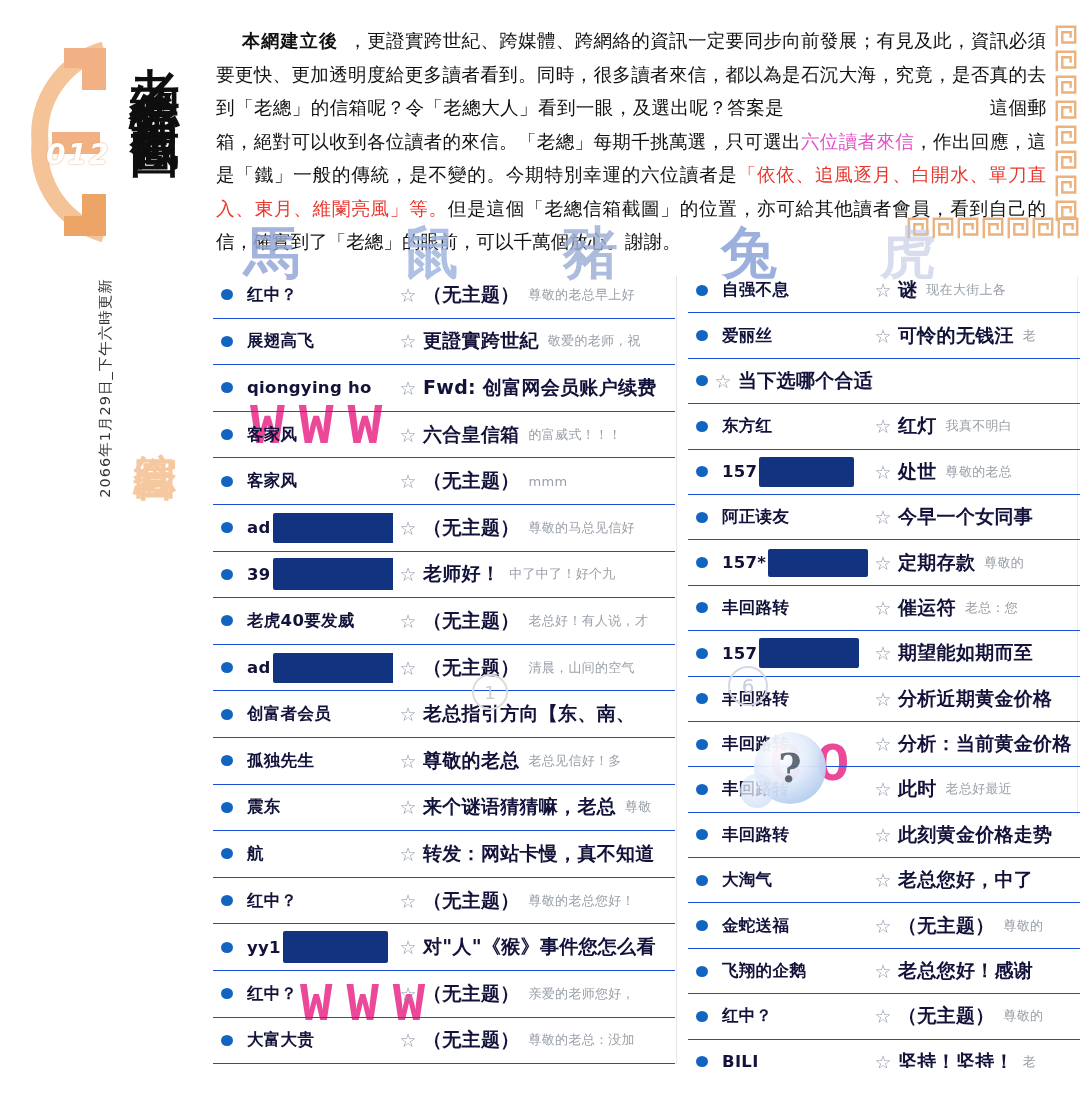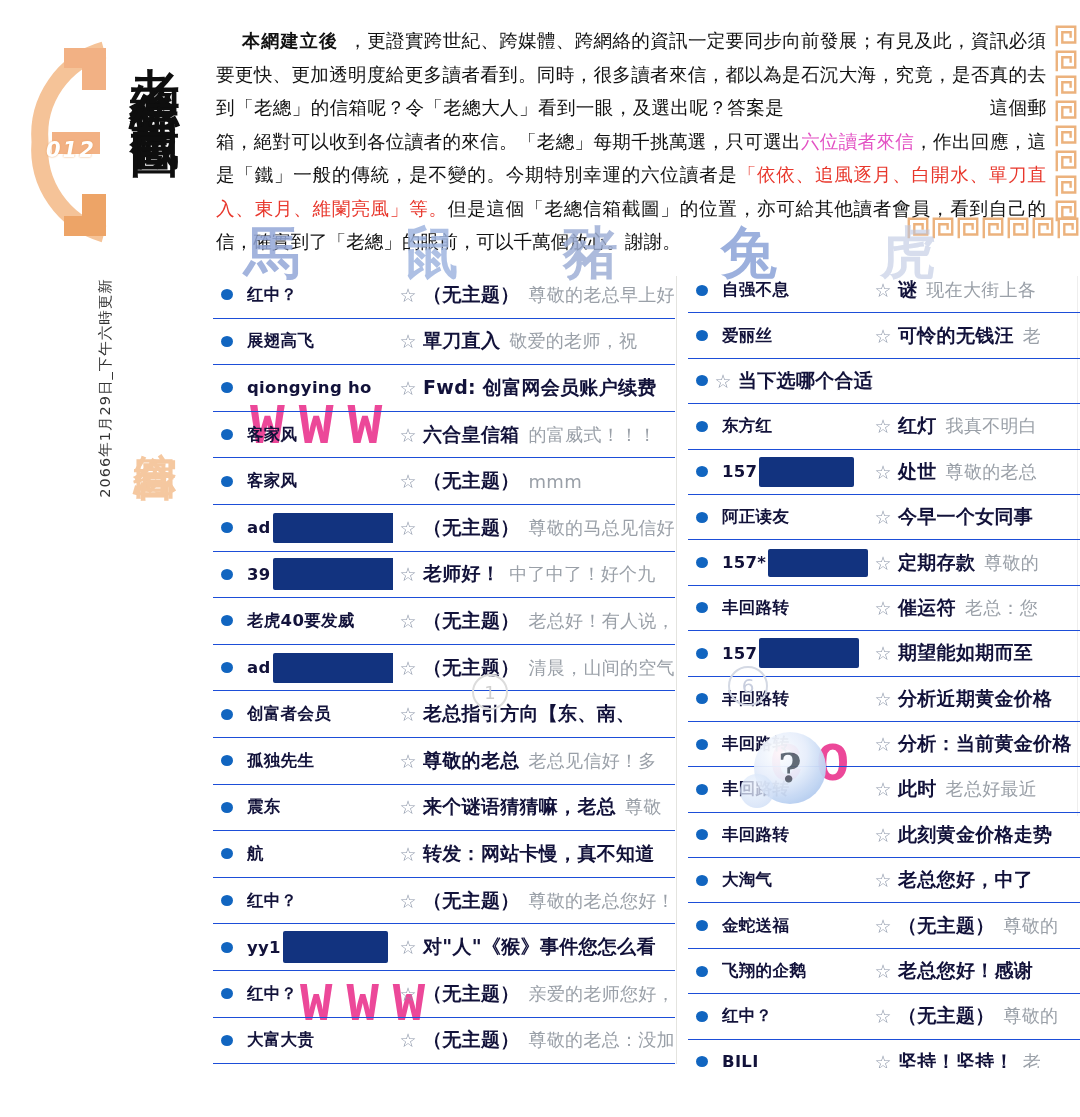--- a/index.html
+++ b/index.html
@@ -1,21 +1,21 @@
 <!DOCTYPE html>
 <html><head>
 <meta charset="utf-8">
 <style>
   html,body{margin:0;padding:0;background:#fff;}
   .page{position:relative;width:1080px;height:1117px;background:#fff;overflow:hidden;
         font-family:"DejaVu Sans",sans-serif;}
 
   
   .logo{position:absolute;left:22px;top:36px;width:100px;height:212px;}
-  .logo-badge{position:absolute;left:46px;top:138px;font-size:21px;font-weight:bold;
+  .logo-badge{position:absolute;left:46px;top:138px;font-size:28px;font-weight:bold;
         color:#fff;letter-spacing:2px;font-style:italic;text-shadow:0 0 2px #e89c5a;}
   .v-title{position:absolute;left:124px;top:28px;height:420px;
         writing-mode:vertical-rl;text-orientation:upright;
         font-family:"DejaVu Serif",serif;font-weight:700;font-size:50px;
         letter-spacing:13px;color:#0e0e0e;line-height:62px;}
   .v-subtitle{position:absolute;left:130px;top:418px;height:200px;
         writing-mode:vertical-rl;text-orientation:upright;
         font-family:"DejaVu Serif",serif;font-weight:700;font-size:43px;
         letter-spacing:4px;color:#f5c8a0;line-height:52px;}
   .date-note{position:absolute;left:-14px;top:378px;width:240px;height:20px;
@@ -63,21 +63,21 @@
   .bullet{flex:0 0 auto;width:12px;height:11px;border-radius:50%;background:#1165c0;
         margin-left:8px;}
   .sender-wrap{flex:0 0 auto;width:146px;margin-left:14px;overflow:hidden;
         display:flex;align-items:center;}
   .sender{font-weight:bold;font-size:16.5px;color:#12123a;letter-spacing:.3px;}
   .redact{display:inline-block;background:#12337f;border-radius:2px;margin-left:2px;
         flex:0 0 auto;}
   .star{flex:0 0 auto;width:30px;text-align:center;font-size:19px;color:#8b95a8;
         cursor:pointer;}
   .subject{font-weight:bold;font-size:19px;color:#12123a;letter-spacing:.3px;}
-  .preview{font-size:18px;color:#9aa0a8;margin-left:9px;letter-spacing:.3px;}
+  .preview{font-size:13px;color:#9aa0a8;margin-left:9px;letter-spacing:.3px;}
 
   
   .circle-num{position:absolute;border-radius:50%;display:flex;align-items:center;
         justify-content:center;pointer-events:none;}
   .c1{left:472px;top:674px;width:32px;height:32px;border:2px solid #dcdcdc;
         color:#cfcfcf;font-size:18px;}
   .c2{left:728px;top:666px;width:36px;height:36px;border:2px solid #d4d9e4;
         color:#c8cede;font-size:20px;}
   .qball{position:absolute;left:754px;top:732px;width:72px;height:72px;border-radius:50%;
         background:radial-gradient(circle at 35% 30%,#ffffff 0%,#e6eefb 40%,#bcd2f2 72%,#9db9e8 100%);
@@ -171,21 +171,21 @@
         <span class="star">☆</span>
         <span class="subject">（无主题）</span>
         <span class="preview">尊敬的老总早上好</span>
       </div>
       <div class="row">
         <span class="bullet"></span>
         <span class="sender-wrap">
           <span class="sender">展翅高飞</span>
         </span>
         <span class="star">☆</span>
-        <span class="subject">單刀直入</span>
+        <span class="subject">更證實跨世紀</span>
         <span class="preview">敬爱的老师，祝</span>
       </div>
       <div class="row">
         <span class="bullet"></span>
         <span class="sender-wrap">
           <span class="sender">qiongying ho</span>
         </span>
         <span class="star">☆</span>
         <span class="subject">Fwd: 创富网会员账户续费</span>
       </div>

